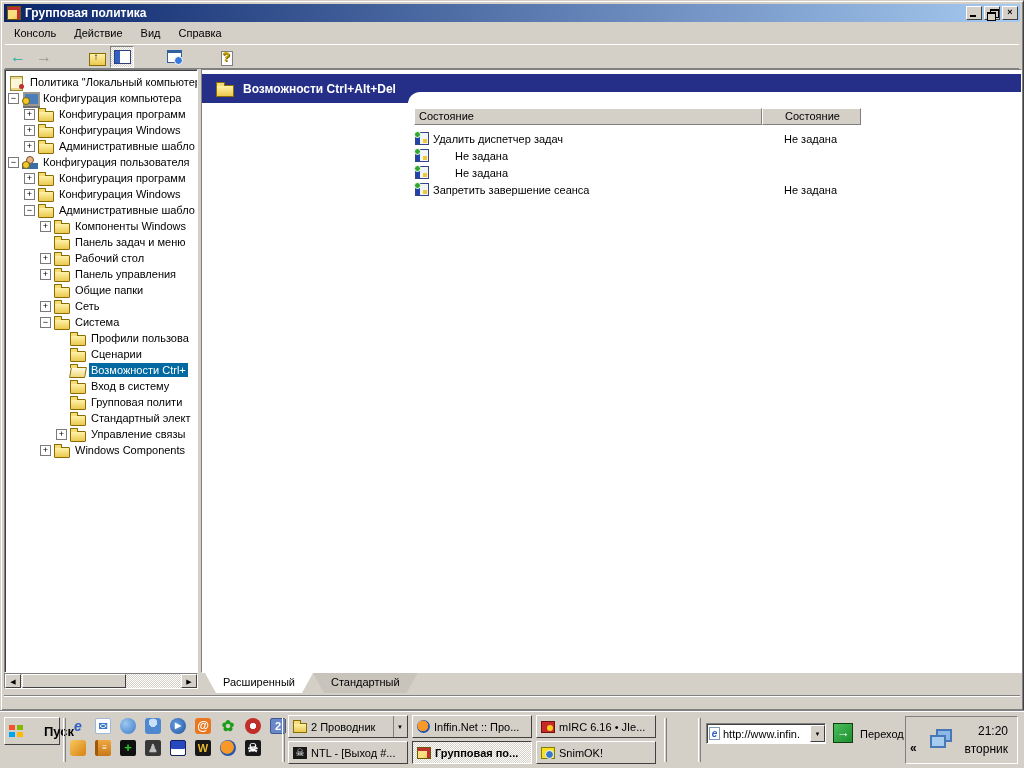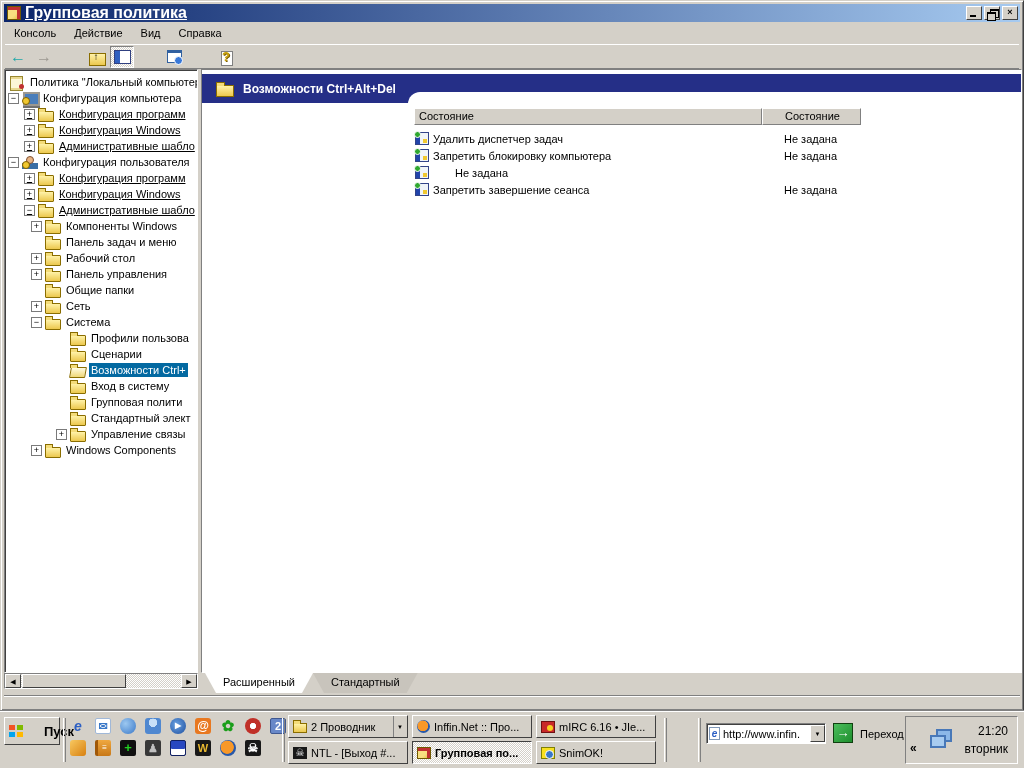--- a/index.html
+++ b/index.html
@@ -8,21 +8,21 @@
 
   
   .win{position:absolute;left:0;top:0;width:1024px;height:711px;background:#D4D0C8;
     border:1px solid #404040;border-top-color:#D4D0C8;border-left-color:#D4D0C8;
     box-shadow:inset 1px 1px 0 #fff, inset -1px -1px 0 #808080;}
   .titlebar{position:absolute;left:3px;top:3px;right:3px;height:18px;
     background:linear-gradient(90deg,#0A246A,#A6CAF0);display:flex;align-items:center;padding:0 2px;}
   .title-icon{width:14px;height:14px;margin:0 4px 0 1px;flex:none;
     background:linear-gradient(135deg,#F8E080 60%,#E0B840);border:1px solid #705800;
     box-shadow:inset -3px 3px 0 #C03030;}
-  .title-text{color:#fff;font-weight:bold;font-size:16px;white-space:nowrap;text-decoration:underline;}
+  .title-text{color:#fff;font-weight:bold;font-size:12px;white-space:nowrap;}
   .winbtns{margin-left:auto;display:flex;gap:2px;}
   .wbtn{width:16px;height:14px;background:#D4D0C8;border:1px solid;
     border-color:#fff #404040 #404040 #fff;position:relative;font-size:9px;line-height:11px;
     text-align:center;font-weight:bold;color:#000;}
   .wbtn-min::before{content:"";position:absolute;left:3px;bottom:2px;width:6px;height:2px;background:#000;}
   .wbtn-restore::before{content:"";position:absolute;left:5px;top:2px;width:7px;height:6px;border:1px solid #000;border-top-width:2px;background:#D4D0C8;}
   .wbtn-restore::after{content:"";position:absolute;left:2px;top:5px;width:7px;height:6px;border:1px solid #000;border-top-width:2px;background:#D4D0C8;}
 
   .menubar{position:absolute;left:4px;top:23px;right:4px;height:18px;display:flex;align-items:center;font-size:11px;}
   .menu-item{padding:2px 9px;white-space:nowrap;}
@@ -51,21 +51,21 @@
   
   .treepane{position:absolute;left:3px;top:68px;width:194px;height:604px;background:#fff;overflow:hidden;
     border:1px solid;border-color:#808080 #fff #fff #808080;box-shadow:inset 1px 1px 0 #404040;padding-top:4px;}
   .titem{height:16px;display:flex;align-items:center;font-size:11px;white-space:nowrap;}
   .titem .tbox{flex:none;width:11px;height:11px;margin-right:3px;border:1px solid #7A7A7A;background:#fff;
     font-size:9px;line-height:8px;text-align:center;color:#000;}
   .ex-plus .tbox::before{content:"+";}
   .ex-minus .tbox::before{content:"−";}
   .ex-none .tbox{visibility:hidden;}
   .lvl0{padding-left:4px;}
-  .lvl1{padding-left:3px;} .lvl2{padding-left:19px;text-decoration:underline;} .lvl3{padding-left:26px;} .lvl4{padding-left:51px;}
+  .lvl1{padding-left:3px;} .lvl2{padding-left:19px;} .lvl3{padding-left:35px;} .lvl4{padding-left:51px;}
   .ticon{flex:none;width:16px;height:13px;margin-right:3px;position:relative;}
   .ic-folder .ticon::before,.ic-folder-open .ticon::before{content:"";position:absolute;left:0;top:3px;width:14px;height:9px;
     background:linear-gradient(180deg,#FFF2A8,#ECC84E);border:1px solid #8A6D00;border-radius:1px;}
   .ic-folder .ticon::after,.ic-folder-open .ticon::after{content:"";position:absolute;left:0;top:0;width:6px;height:3px;
     background:#F4DC7A;border:1px solid #8A6D00;border-bottom:none;}
   .ic-folder-open .ticon::before{background:linear-gradient(180deg,#FFFBE0,#F0D878);transform:skewX(-10deg);}
   .ic-console .ticon::before{content:"";position:absolute;left:1px;top:0;width:11px;height:13px;background:#FCF6D8;
     border:1px solid #998830;box-shadow:inset 0 2px 0 #E8D890, inset 0 -2px 0 #E8D890;}
   .ic-console .ticon::after{content:"";position:absolute;right:1px;bottom:0;width:5px;height:5px;border-radius:50%;background:#C03030;}
   .ic-computer .ticon::before{content:"";position:absolute;left:1px;top:0;width:13px;height:10px;border:2px solid #9C9890;
@@ -390,21 +390,20 @@
         </div>
       <div>
 
       <div class="lrow">
           <span class="pic"></span>
           <span class="lname">Удалить диспетчер задач</span>
           <span class="lstate">Не задана</span>
         </div>
           <div class="lrow">
           <span class="pic"></span>
-          <span class="lname">Запретить блокировку компьютера</span>
           <span class="lstate">Не задана</span>
         </div>
           <div class="lrow">
           <span class="pic"></span>
           <span class="lstate">Не задана</span>
         </div>
           <div class="lrow">
           <span class="pic"></span>
           <span class="lname">Запретить завершение сеанса</span>
           <span class="lstate">Не задана</span>

